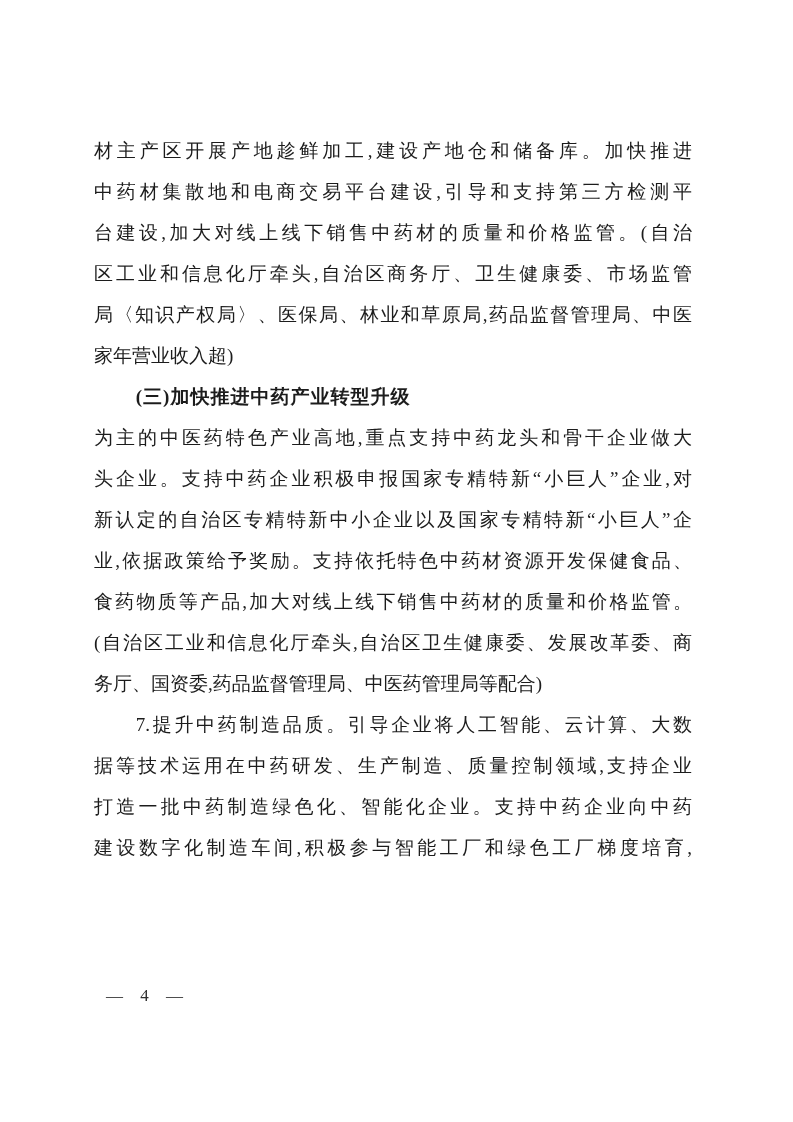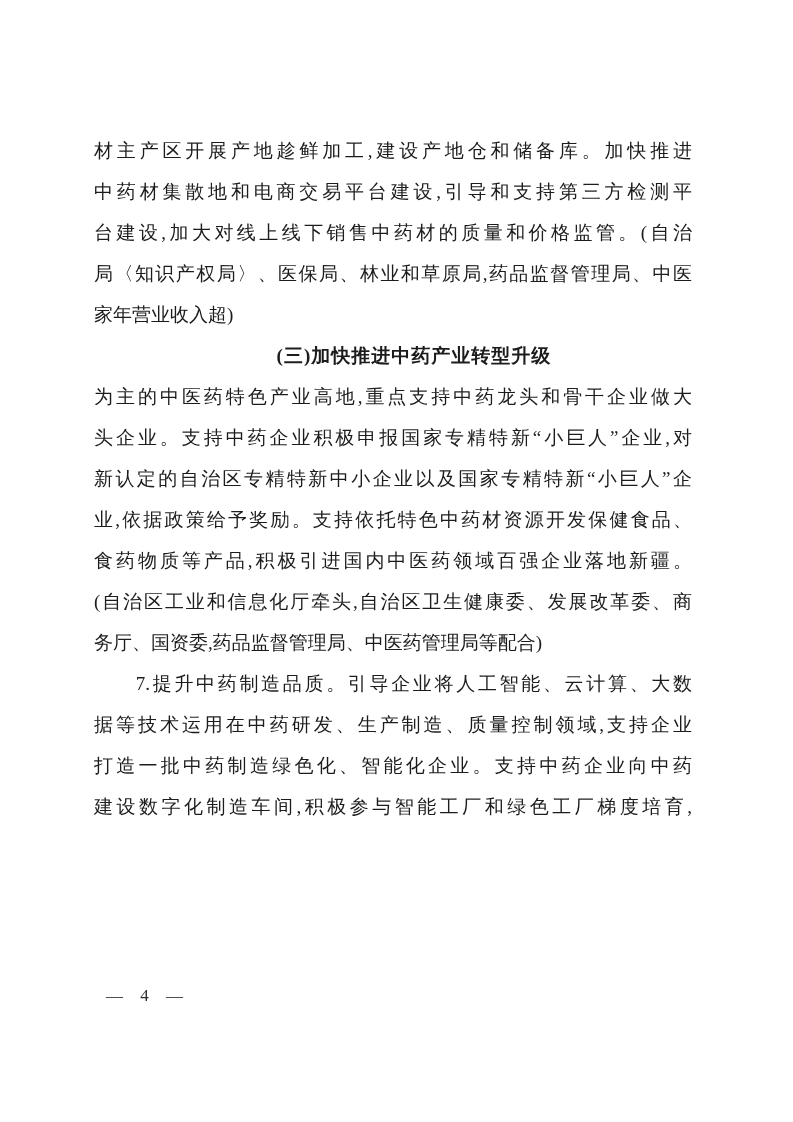--- a/index.html
+++ b/index.html
@@ -33,48 +33,48 @@
     white-space: normal;
     text-align: justify;
     text-align-last: justify;
   }
   .line.indent {
     text-indent: 2.2em;
   }
   .line.bold {
     font-weight: 700;
     letter-spacing: 1px;
-    text-align: center;
   }
   .page-footer {
     position: absolute;
     left: 94px;
     top: 986px;
     padding-left: 12px;
     font-size: 17px;
     color: #2e2e2e;
     word-spacing: 13px;
   }
 </style>
 </head>
 <body>
 
 <div class="page">
   <div class="doc-body">
       <div class="line stretch">材主产区开展产地趁鲜加工,建设产地仓和储备库。加快推进</div>
       <div class="line stretch">中药材集散地和电商交易平台建设,引导和支持第三方检测平</div>
       <div class="line stretch">台建设,加大对线上线下销售中药材的质量和价格监管。(自治</div>
+      <div class="line stretch">区工业和信息化厅牵头,自治区商务厅、卫生健康委、市场监管</div>
       <div class="line stretch">局〈知识产权局〉、医保局、林业和草原局,药品监督管理局、中医</div>
       <div class="line">家年营业收入超)</div>
       <div class="line indent bold">(三)加快推进中药产业转型升级</div>
       <div class="line stretch">为主的中医药特色产业高地,重点支持中药龙头和骨干企业做大</div>
       <div class="line stretch">头企业。支持中药企业积极申报国家专精特新“小巨人”企业,对</div>
       <div class="line stretch">新认定的自治区专精特新中小企业以及国家专精特新“小巨人”企</div>
       <div class="line stretch">业,依据政策给予奖励。支持依托特色中药材资源开发保健食品、</div>
-      <div class="line stretch">食药物质等产品,积极引进国内中医药领域百强企业落地新疆。</div>
+      <div class="line stretch">食药物质等产品,加大对线上线下销售中药材的质量和价格监管。</div>
       <div class="line stretch">(自治区工业和信息化厅牵头,自治区卫生健康委、发展改革委、商</div>
       <div class="line">务厅、国资委,药品监督管理局、中医药管理局等配合)</div>
       <div class="line indent stretch">7.提升中药制造品质。引导企业将人工智能、云计算、大数</div>
       <div class="line stretch">据等技术运用在中药研发、生产制造、质量控制领域,支持企业</div>
       <div class="line stretch">打造一批中药制造绿色化、智能化企业。支持中药企业向中药</div>
       <div class="line stretch">建设数字化制造车间,积极参与智能工厂和绿色工厂梯度培育,</div>
     </div>
   <div class="page-footer">
     <span>— 4 —</span>
   </div>

